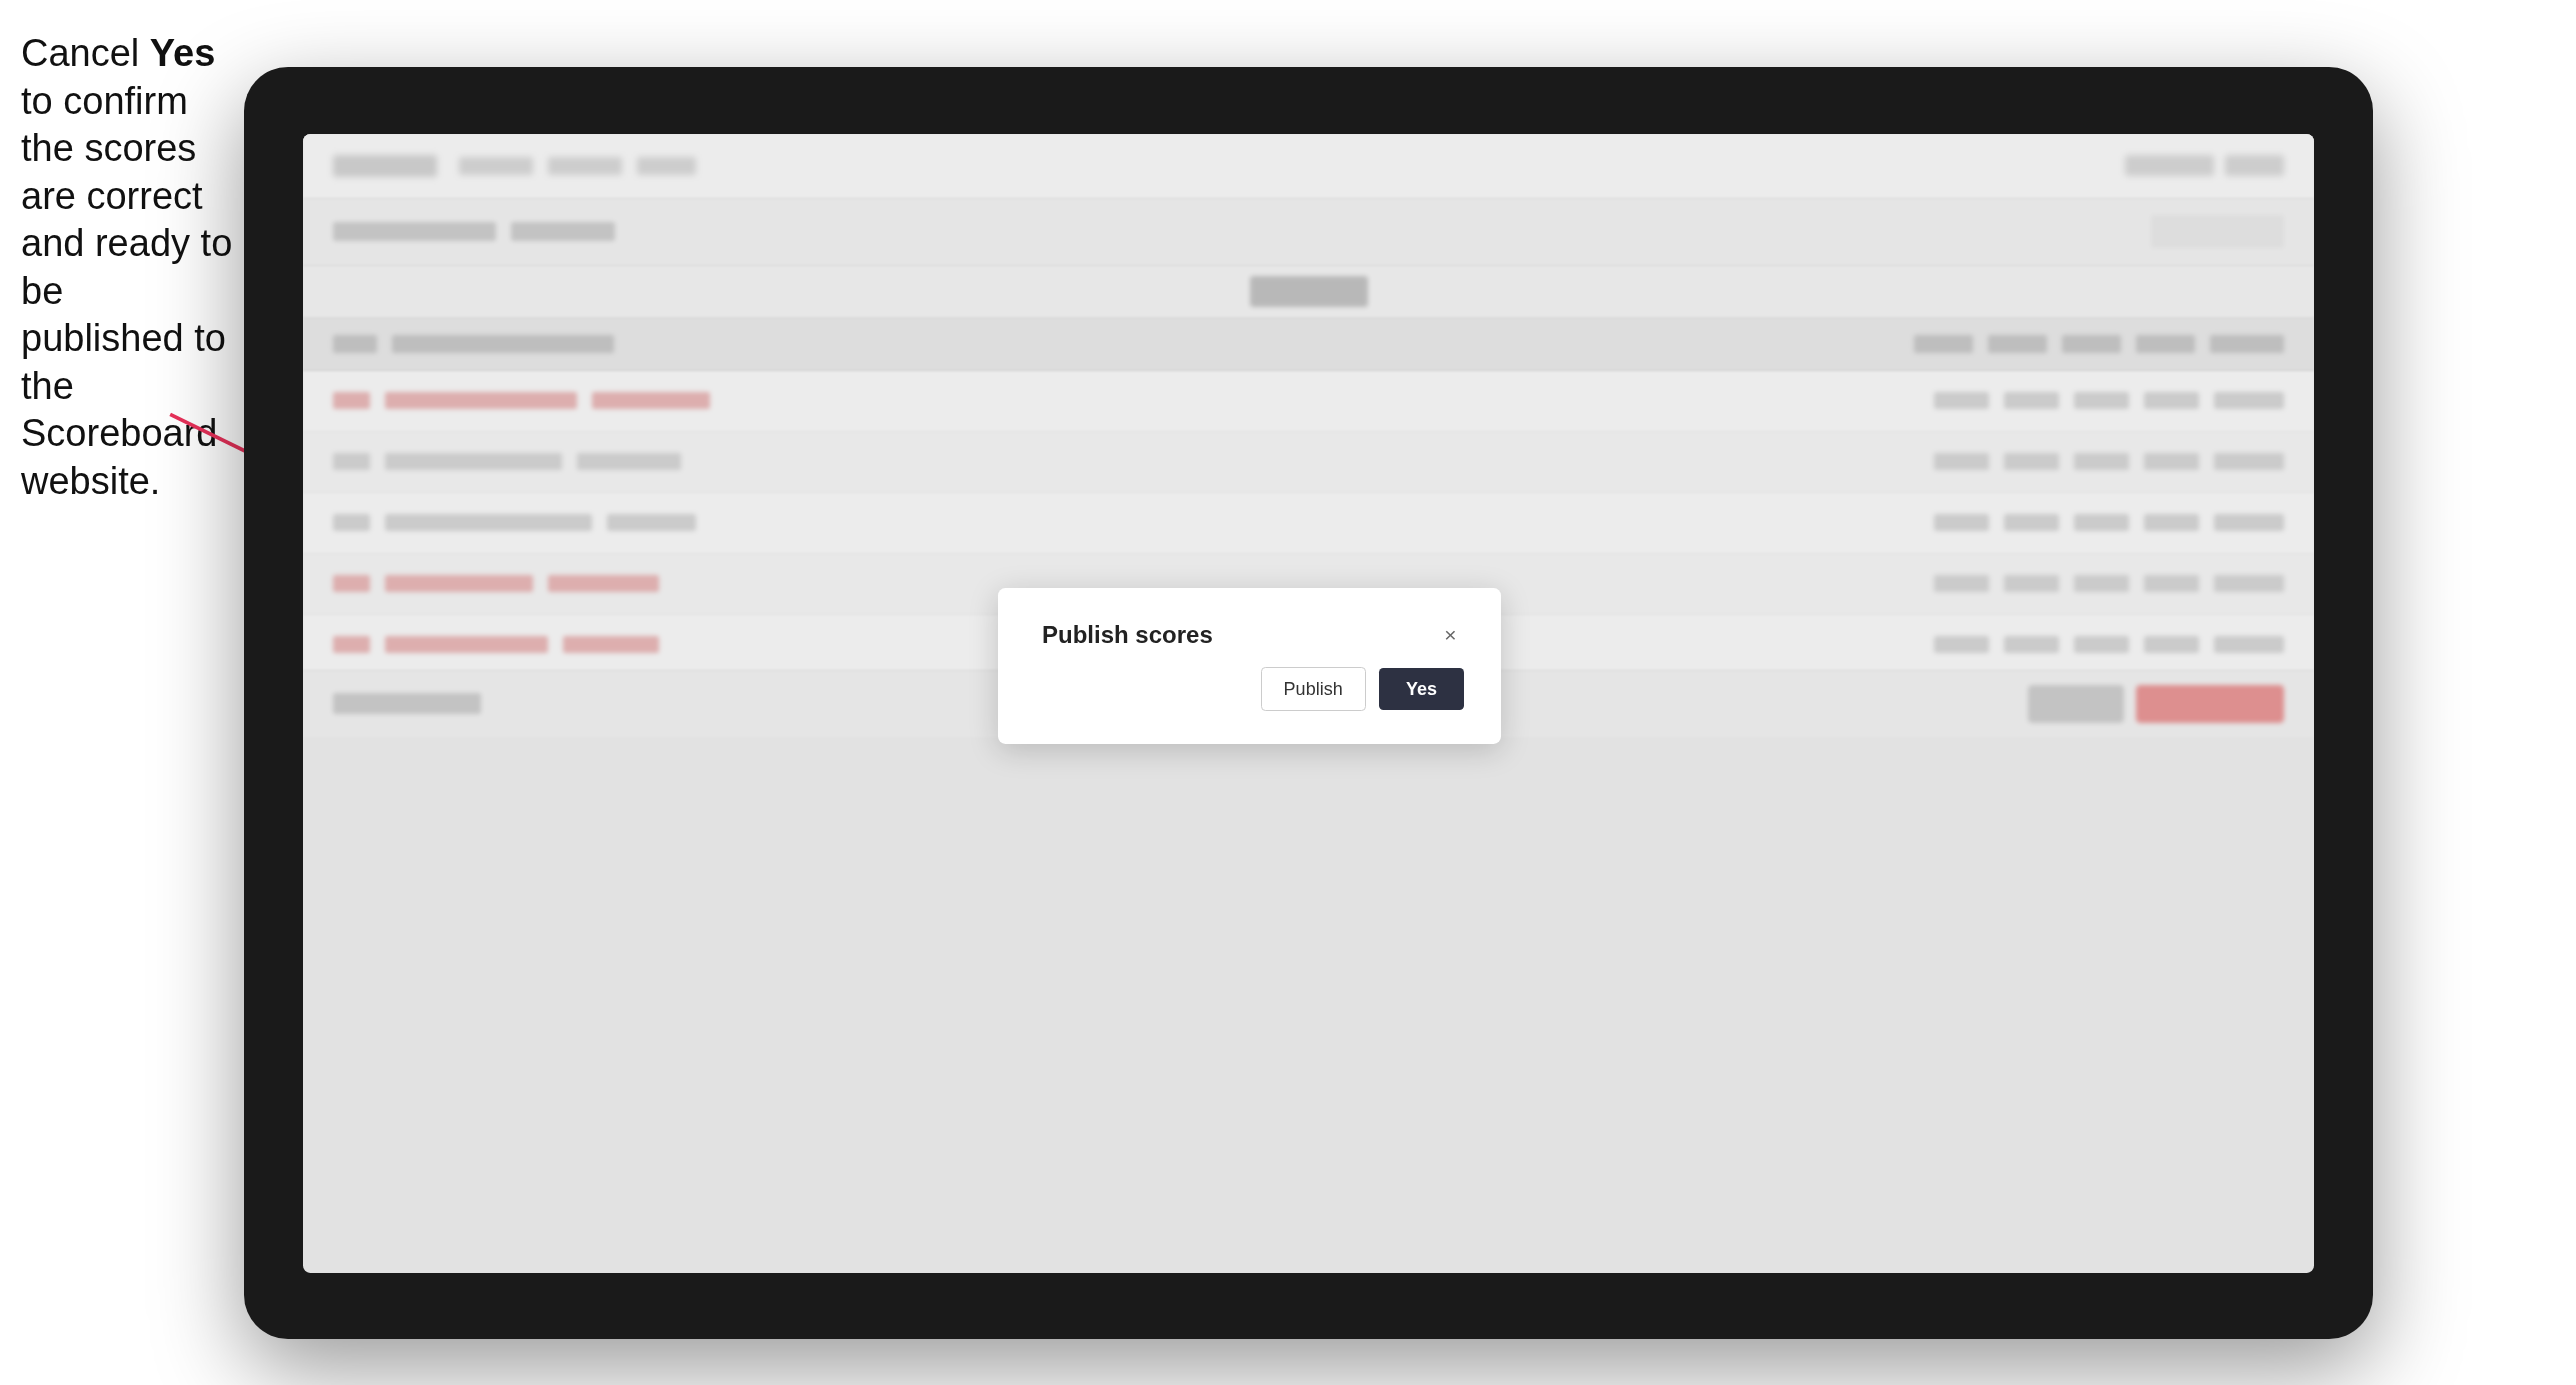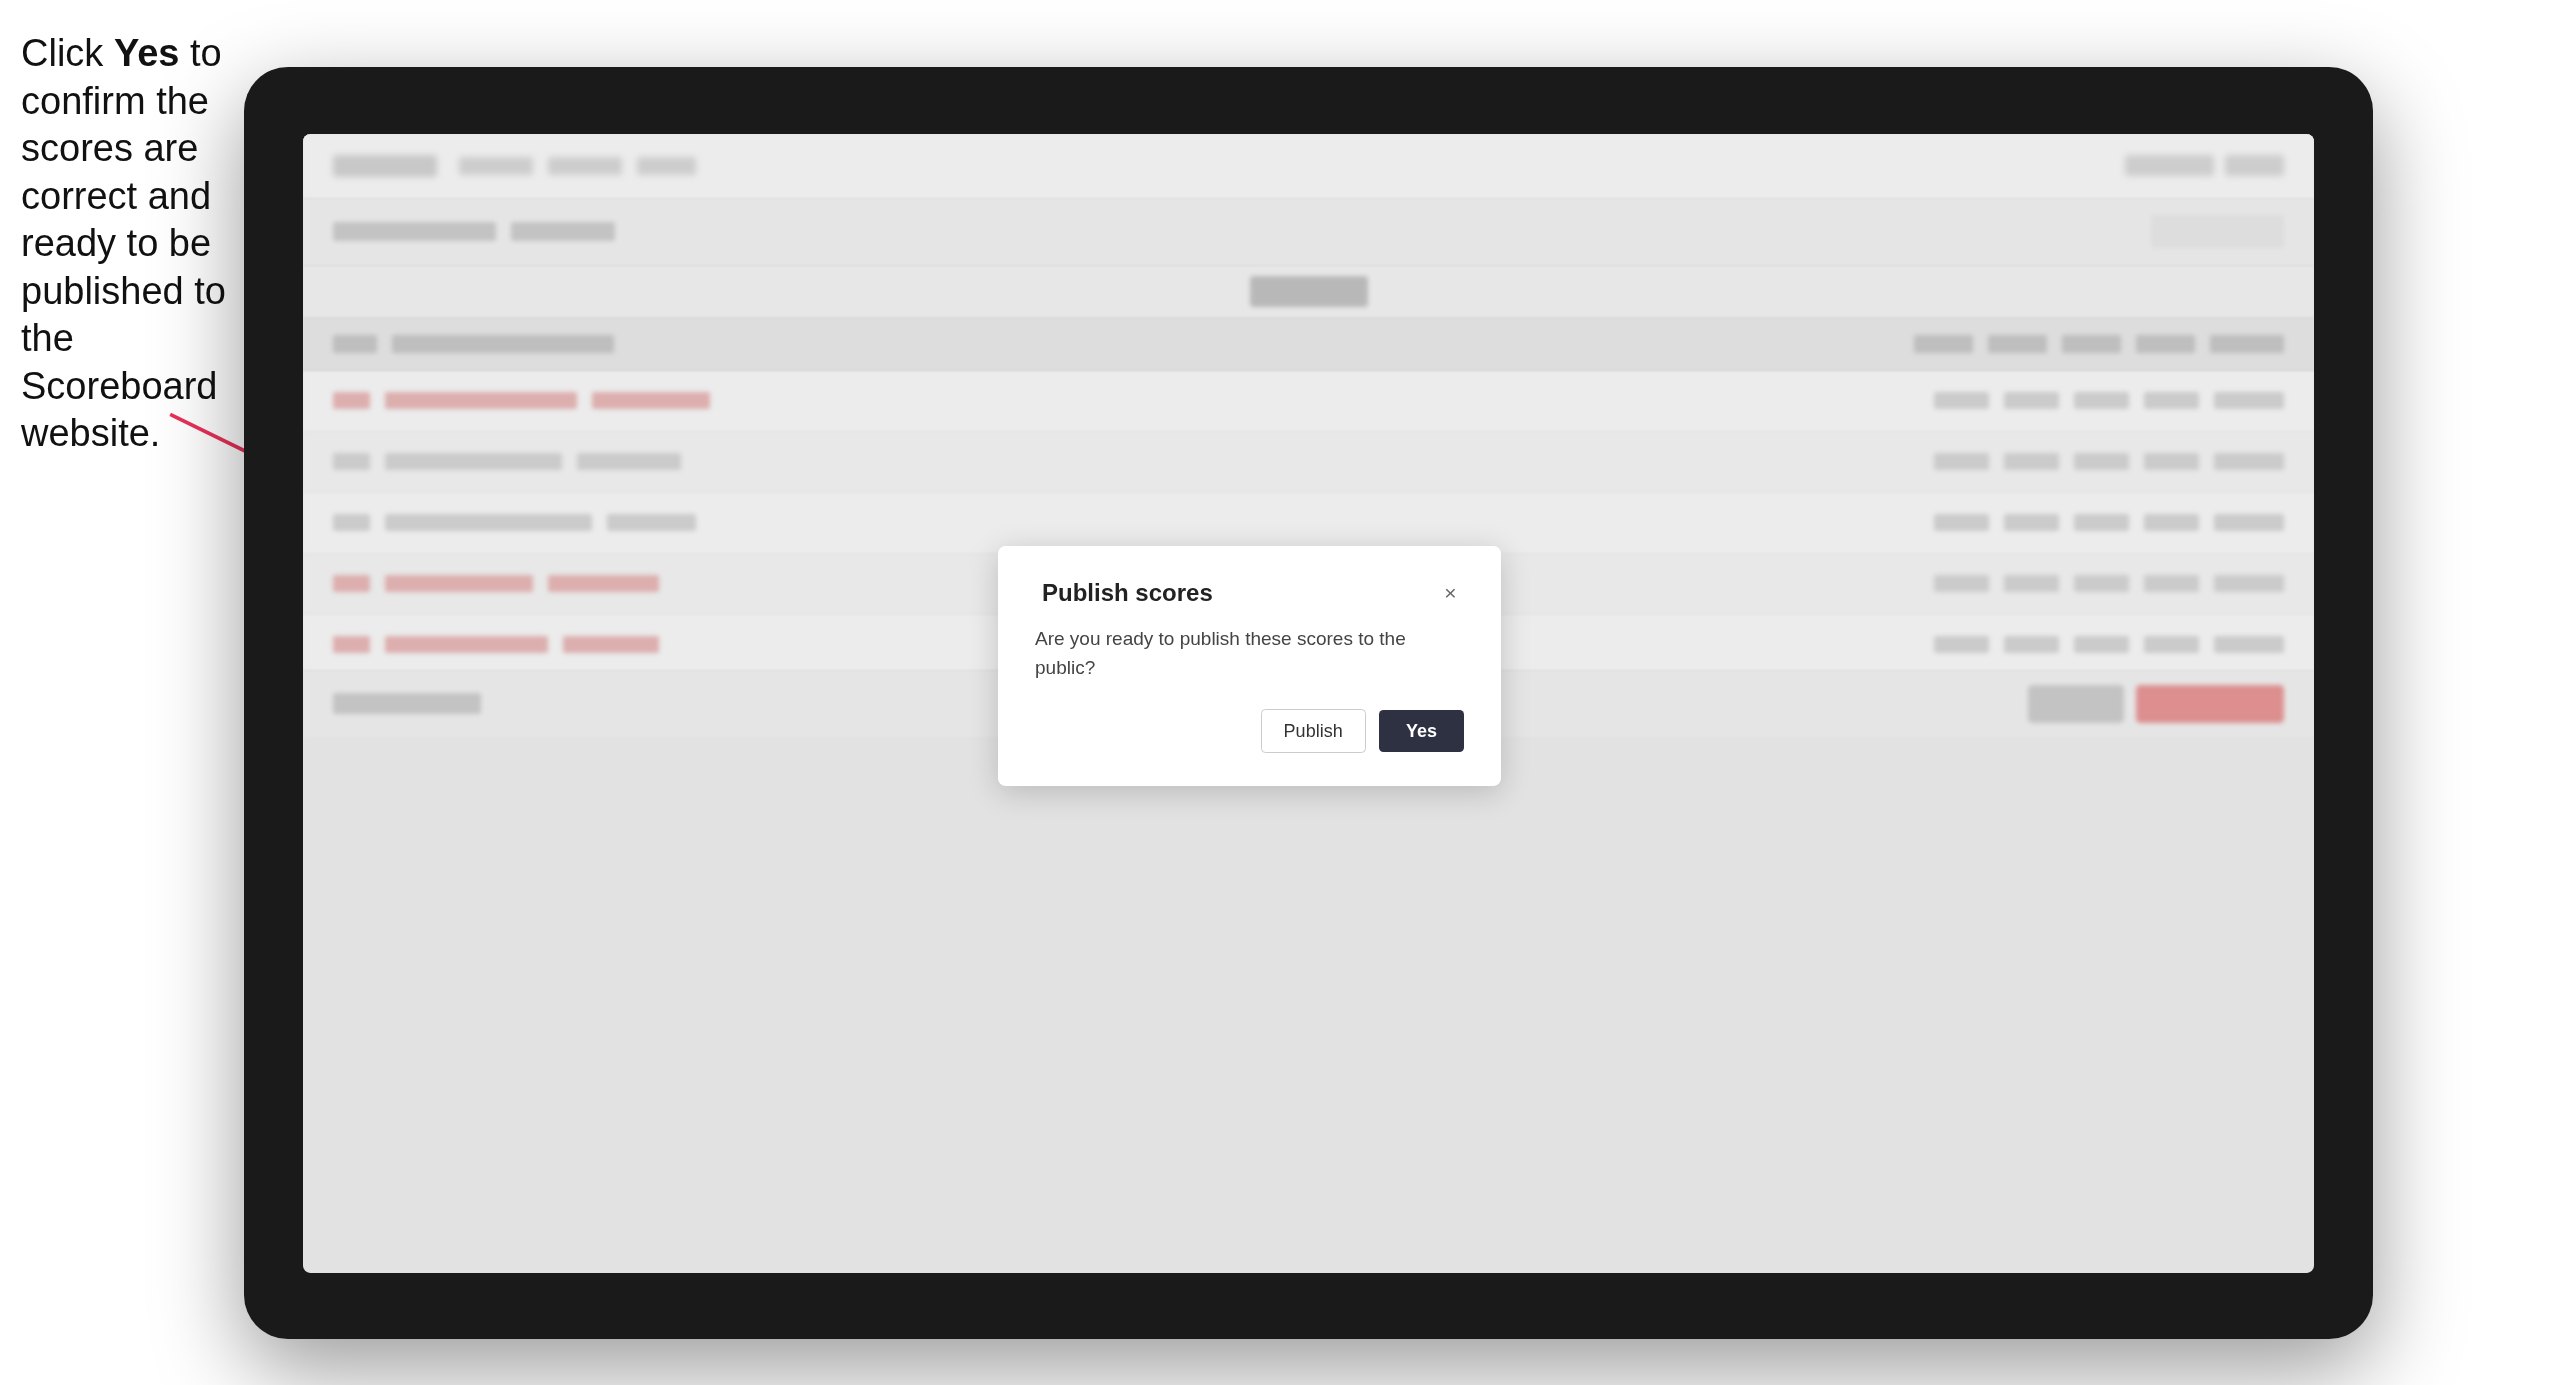--- a/index.html
+++ b/index.html
@@ -354,21 +354,21 @@
 
     .blurred-bg {
       filter: blur(1.1px);
     }
 
   </style>
 </head>
 <body>
 
 <div class="instruction-text">
-  <span>Click </span><strong>Yes</strong><span> to confirm the scores are correct and ready to be published to the Scoreboard website.</span>
+  <span>Cancel </span><strong>Yes</strong><span> to confirm the scores are correct and ready to be published to the Scoreboard website.</span>
 </div>
 
 <div class="arrow-container">
   <svg viewBox="0 0 580 320" xmlns="http://www.w3.org/2000/svg">
     <defs>
       <marker id="arrowhead" markerWidth="10" markerHeight="7" refX="10" refY="3.5" orient="auto">
         <polygon points="0 0, 10 3.5, 0 7" fill="#e8315a"></polygon>
       </marker>
     </defs>
     <line x1="30" y1="30" x2="530" y2="275" stroke="#e8315a" stroke-width="5" marker-end="url(#arrowhead)"></line>
@@ -494,21 +494,20 @@
           </div>
         </div>
       </div>
 
       <div class="modal-overlay">
         <div class="modal-dialog">
           <div class="modal-header">
             <span class="modal-title">Publish scores</span>
             <button class="modal-close-btn">×</button>
           </div>
-          <div class="modal-body">Are you ready to publish these scores to the public?</div>
           <div class="modal-footer">
             <button class="btn-cancel">Publish</button>
             <button class="btn-yes">Yes</button>
           </div>
         </div>
       </div>
 
     </div>
   </div>
 </div>

